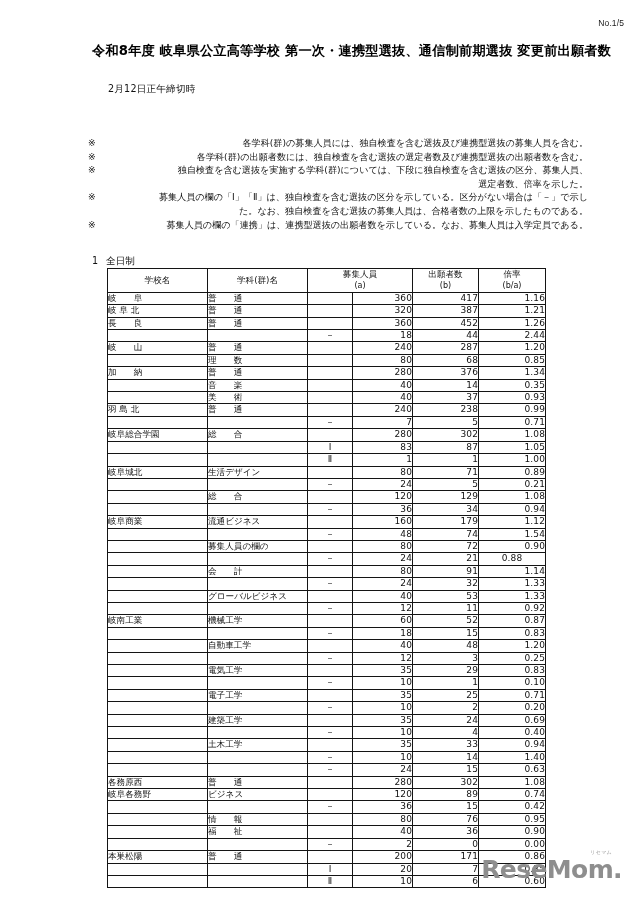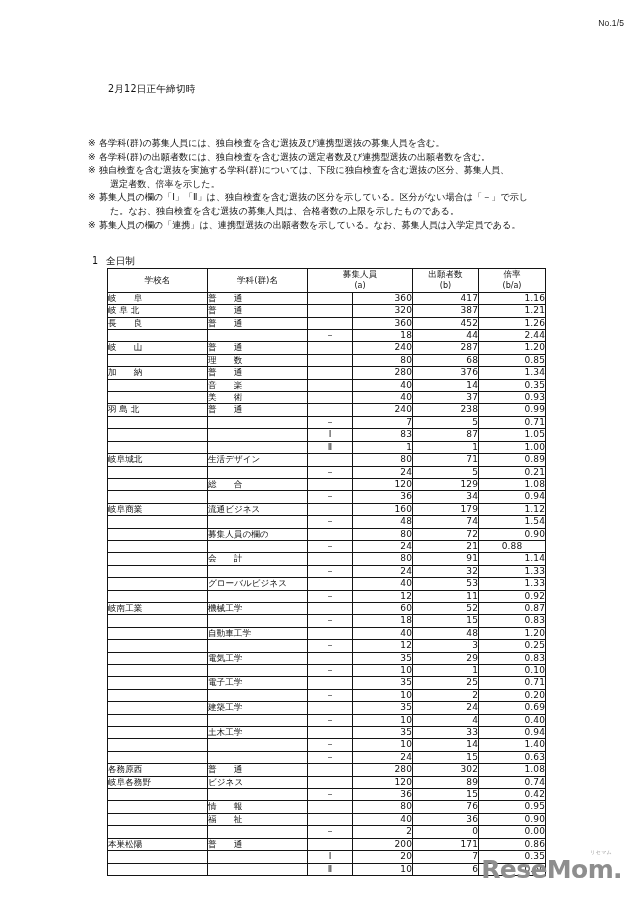--- a/index.html
+++ b/index.html
@@ -41,21 +41,21 @@
   
   .notes{
     position:absolute; top:137px; left:88px;
     width:500px;
     font-size:9.1px; line-height:13.6px;
     font-family:"DejaVu Sans","Liberation Sans",sans-serif;
     color:#111;
   }
   .note{display:flex; align-items:flex-start;}
   .note .mark{width:11px;flex:0 0 11px;}
-  .note .body{flex:1 1 auto;}
+  .note .body{flex:1 1 auto;text-align:right;}
   .note .cont{display:block;padding-left:11px;}
 
   
   .section-label{
     position:absolute; top:255px; left:92px;
     font-size:9.6px;
     font-family:"DejaVu Sans","Liberation Sans",sans-serif;
     color:#111;
   }
   .section-label .num{margin-right:8px;}
@@ -112,20 +112,21 @@
   }
   .logo .dot{font-size:25px;}
 </style>
 </head>
 <body>
 
 <div class="page">
 
   <div class="page-no">No.1/5</div>
 
+  <div class="doc-title">令和8年度 岐阜県公立高等学校 第一次・連携型選抜、通信制前期選抜 変更前出願者数</div>
 
   <div class="deadline">2月12日正午締切時</div>
 
   <div class="notes" id="notes">
       <div class="note">
         <span class="mark">※</span>
         <span class="body"><span>各学科(群)の募集人員には、独自検査を含む選抜及び連携型選抜の募集人員を含む。</span></span>
       </div>
       <div class="note">
         <span class="mark">※</span>
@@ -260,20 +261,28 @@
           </tr>
           <tr>
             <td class="school" style="border-top: none;"></td>
             <td class="dept" style="border-top: none;"></td>
             <td class="divc" style="border-top: 1px dotted rgb(106, 106, 106);">－</td>
             <td class="num cap" style="border-top: 1px dotted rgb(106, 106, 106);">7</td>
             <td class="num app" style="border-top: 1px dotted rgb(106, 106, 106);">5</td>
             <td class="num rate" style="border-top: 1px dotted rgb(106, 106, 106);">0.71</td>
           </tr>
           <tr>
+            <td class="school" style="border-top: 1px solid rgb(20, 20, 20);">岐阜総合学園</td>
+            <td class="dept" style="border-top: 1px solid rgb(20, 20, 20);">総　　合</td>
+            <td class="divc"></td>
+            <td class="num cap">280</td>
+            <td class="num app">302</td>
+            <td class="num rate">1.08</td>
+          </tr>
+          <tr>
             <td class="school" style="border-top: none;"></td>
             <td class="dept" style="border-top: none;"></td>
             <td class="divc" style="border-top: 1px dotted rgb(106, 106, 106);">Ⅰ</td>
             <td class="num cap" style="border-top: 1px dotted rgb(106, 106, 106);">83</td>
             <td class="num app" style="border-top: 1px dotted rgb(106, 106, 106);">87</td>
             <td class="num rate" style="border-top: 1px dotted rgb(106, 106, 106);">1.05</td>
           </tr>
           <tr>
             <td class="school" style="border-top: none;"></td>
             <td class="dept" style="border-top: none;"></td>

